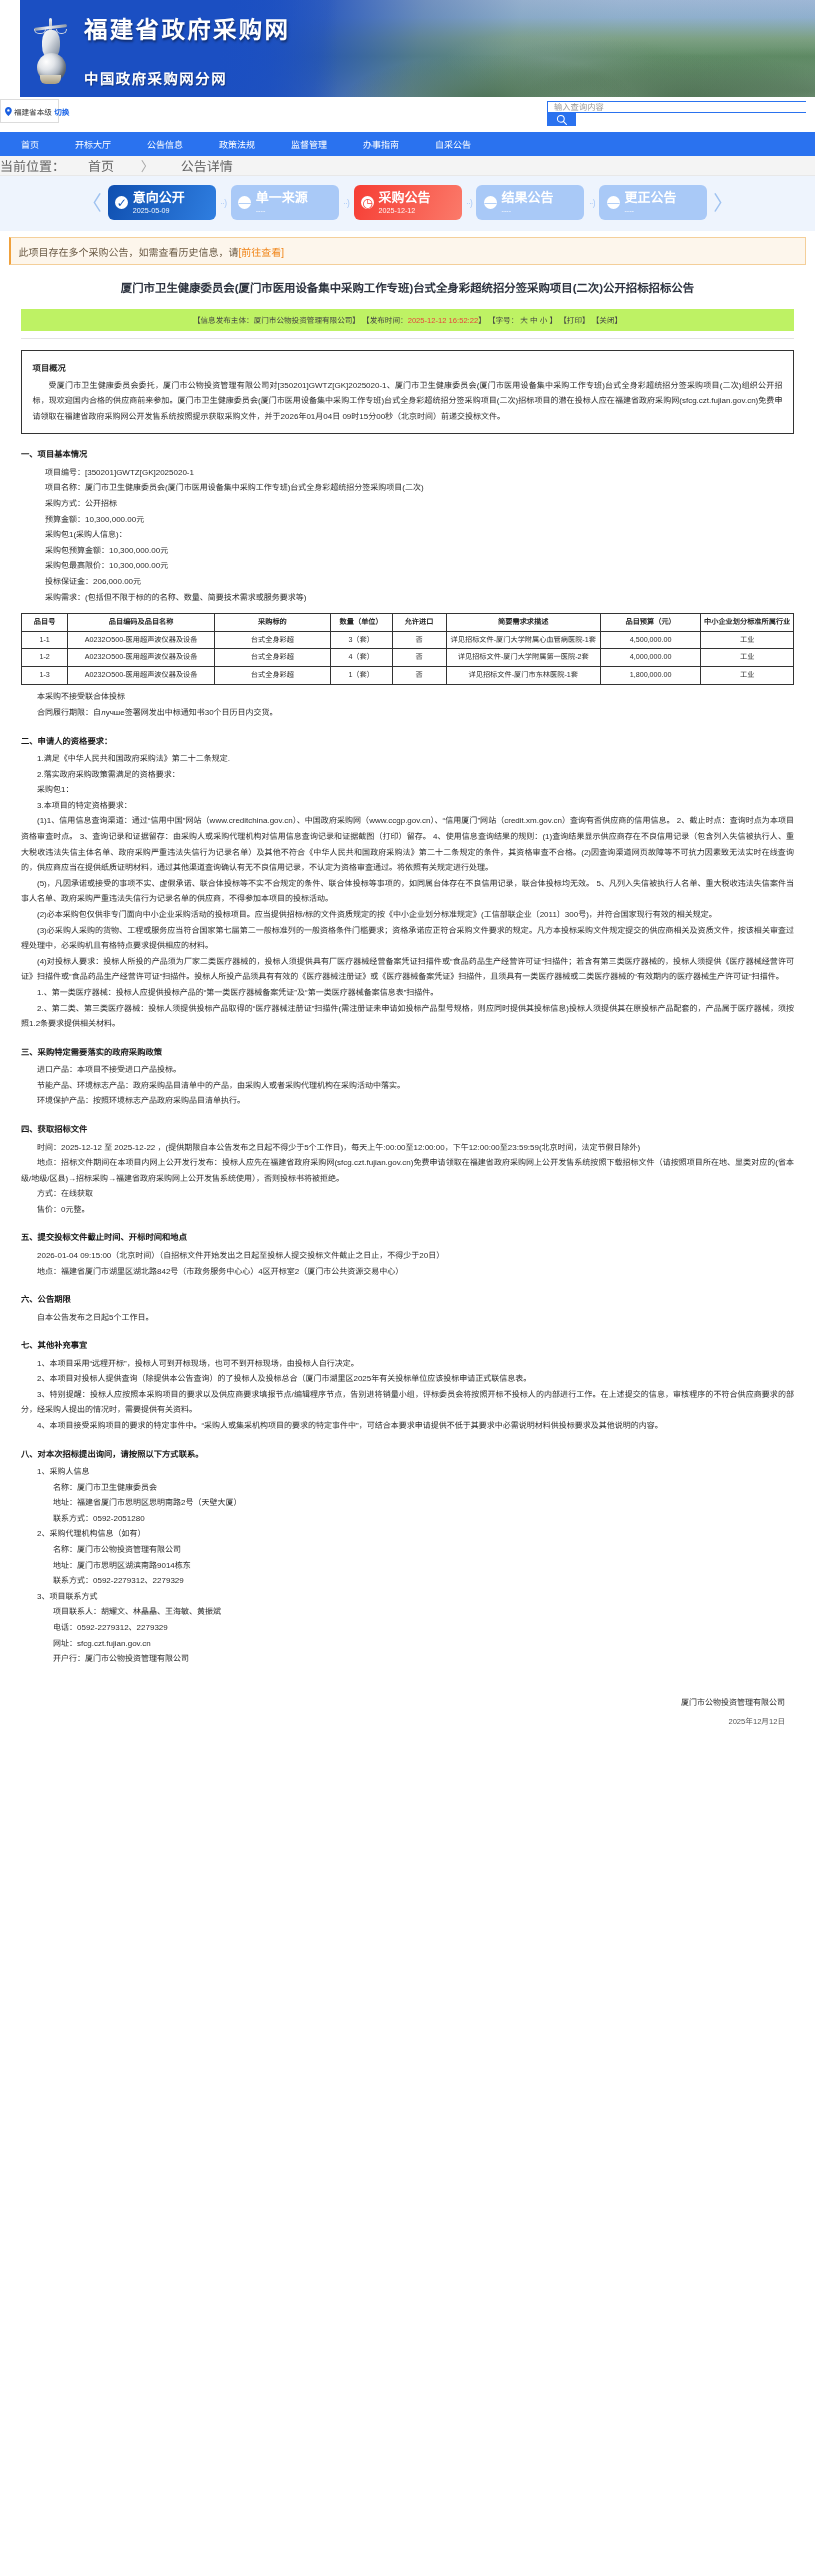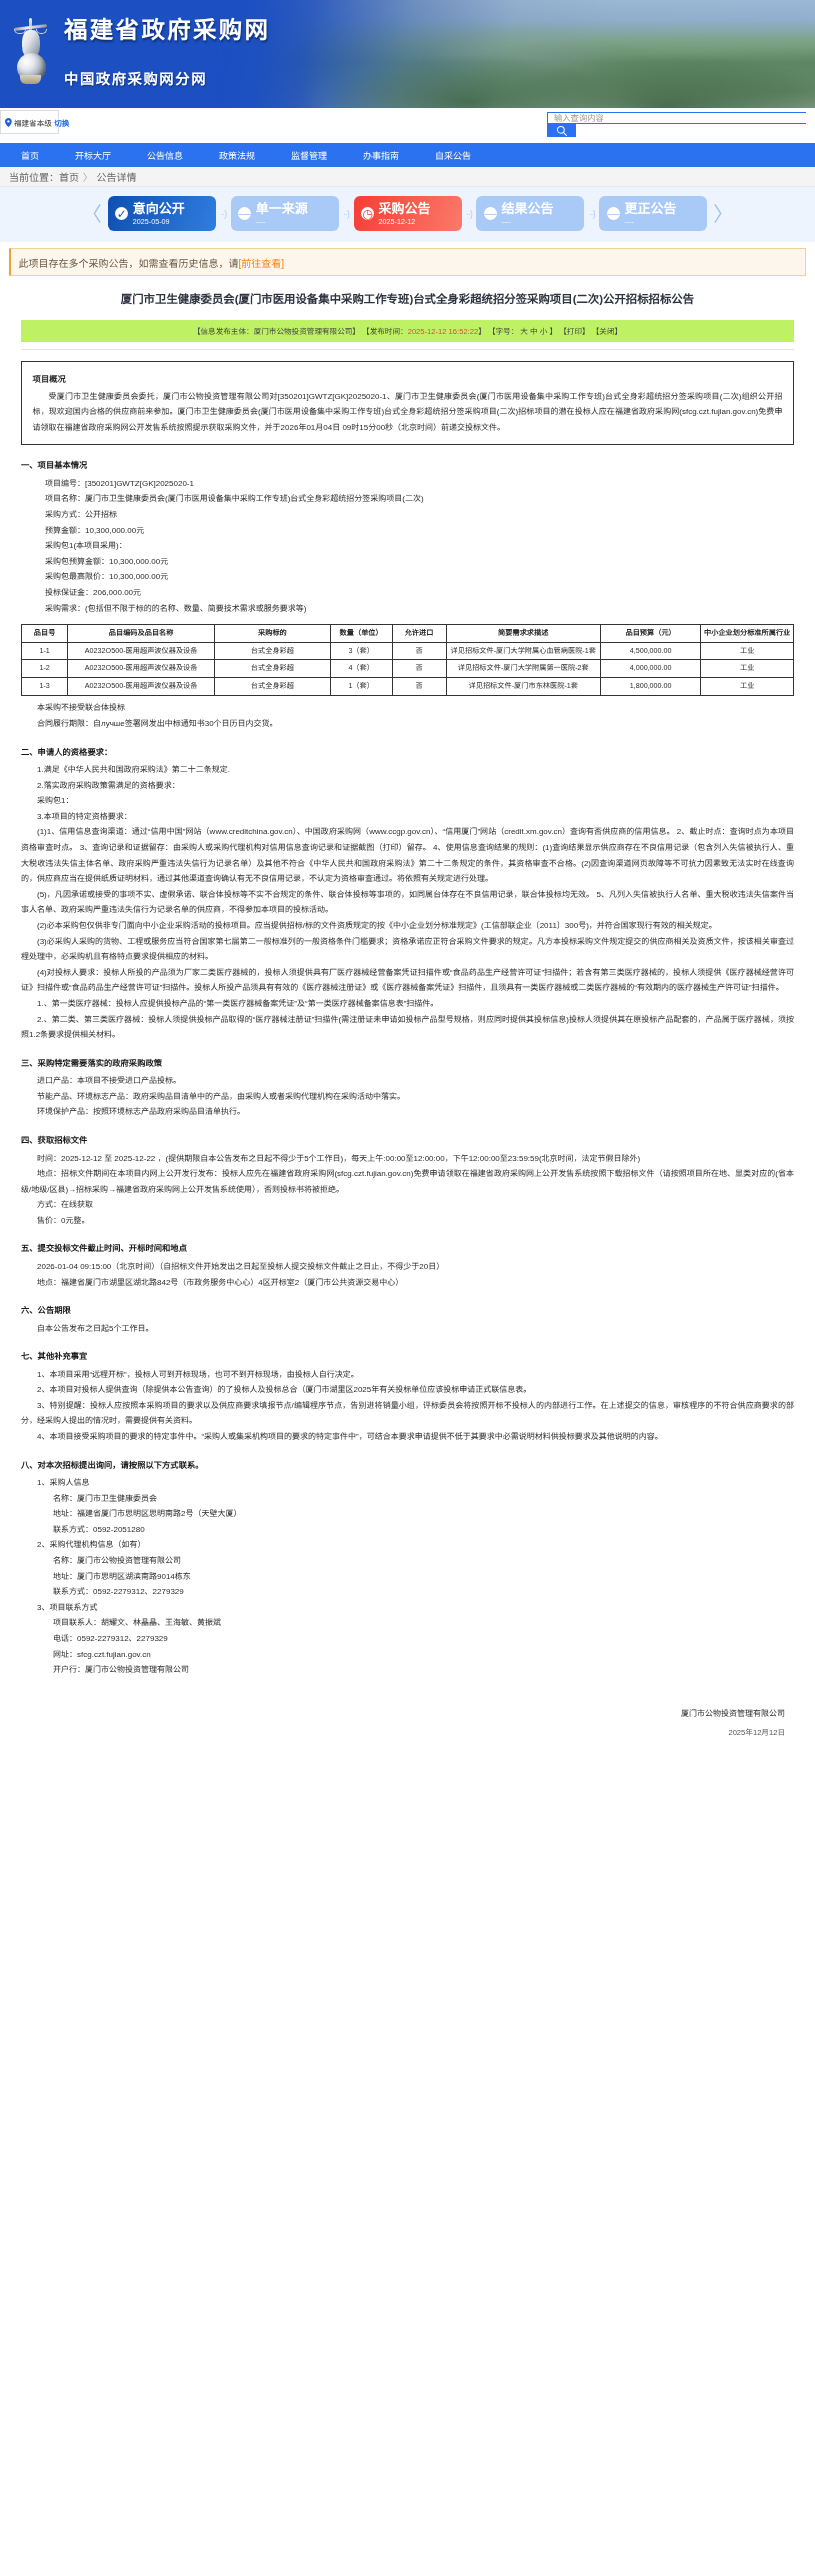--- a/index.html
+++ b/index.html
@@ -7,25 +7,26 @@
     width: 815px;
     font-family: "Liberation Sans", "DejaVu Sans", sans-serif;
     background: #ffffff;
     color: #333;
   }
   body { width: 815px; }
 
   
   .banner {
     position: relative;
-    height: 108px;
+    height: 97px;
     background:
       linear-gradient(100deg, #1b4fc2 0%, #1b4fc2 26%, rgba(34,82,186,0.88) 38%, rgba(72,110,170,0.55) 50%, rgba(120,150,175,0.25) 62%, rgba(140,165,180,0.12) 74%, rgba(150,170,185,0.05) 100%),
       linear-gradient(180deg, #9fb8d8 0%, #8fb0cf 18%, #7ba07f 40%, #5e8c62 58%, #6f9a74 74%, #87a98c 88%, #9ab89d 100%);
     overflow: hidden;
+    margin-left: 20px;
   }
   .banner-hills {
     position: absolute; inset: 0;
     background:
       radial-gradient(ellipse 212px 68px at 470px 102px, rgba(52,92,56,0.75), transparent 70%),
       radial-gradient(ellipse 250px 76px at 667px 106px, rgba(48,86,52,0.70), transparent 70%),
       radial-gradient(ellipse 182px 53px at 576px 76px, rgba(96,130,100,0.55), transparent 70%),
       radial-gradient(ellipse 303px 61px at 789px 91px, rgba(70,104,74,0.55), transparent 72%),
       radial-gradient(ellipse 152px 42px at 531px 59px, rgba(150,170,185,0.35), transparent 70%);
   }
@@ -126,22 +127,23 @@
   }
   .nav-item {
     color: #fff; font-size: 9px; cursor: pointer;
     margin-right: 36px; white-space: nowrap;
   }
 
   
   .breadcrumb {
     height: 20px; background: #f4f4f4;
     display: flex; align-items: center;
-    padding-left: 9px; font-size: 10px; color: #666;
+    font-size: 13px; color: #666;
     border-bottom: 0.8px solid #e8e8e8;
+    gap: 23px;
   }
   .breadcrumb .bc-sep { margin: 0 3.8px; color: #aaa; }
   .breadcrumb .bc-link { color: #666; cursor: pointer; }
 
   
   .steps-wrap {
     background: #eef4fd;
     padding: 9px 0 10.6px 0;
     display: flex; align-items: center; justify-content: center;
     gap: 0px;
@@ -365,21 +367,21 @@
   <div class="overview-box">
     <h3>项目概况</h3>
     <p>受厦门市卫生健康委员会委托，厦门市公物投资管理有限公司对[350201]GWTZ[GK]2025020-1、厦门市卫生健康委员会(厦门市医用设备集中采购工作专班)台式全身彩超统招分签采购项目(二次)组织公开招标，现欢迎国内合格的供应商前来参加。厦门市卫生健康委员会(厦门市医用设备集中采购工作专班)台式全身彩超统招分签采购项目(二次)招标项目的潜在投标人应在福建省政府采购网(sfcg.czt.fujian.gov.cn)免费申请领取在福建省政府采购网公开发售系统按照提示获取采购文件，并于2026年01月04日 09时15分00秒（北京时间）前递交投标文件。</p>
   </div>
 
   <div class="sec-h">一、项目基本情况</div>
   <div class="p-ind3"><span>项目编号：</span><span>[350201]GWTZ[GK]2025020-1</span></div>
   <div class="p-ind3"><span>项目名称：</span><span>厦门市卫生健康委员会(厦门市医用设备集中采购工作专班)台式全身彩超统招分签采购项目(二次)</span></div>
   <div class="p-ind3"><span>采购方式：</span><span>公开招标</span></div>
   <div class="p-ind3"><span>预算金额：</span><span>10,300,000.00元</span></div>
-  <div class="p-ind3"><span>采购包1(本项目采用)：</span><span></span></div>
+  <div class="p-ind3"><span>采购包1(采购人信息)：</span><span></span></div>
   <div class="p-ind3"><span>采购包预算金额：</span><span>10,300,000.00元</span></div>
   <div class="p-ind3"><span>采购包最高限价：</span><span>10,300,000.00元</span></div>
   <div class="p-ind3"><span>投标保证金：</span><span>206,000.00元</span></div>
   <div class="p-ind3">采购需求：(包括但不限于标的的名称、数量、简要技术需求或服务要求等)</div>
 
   <table class="items">
     <thead>
       <tr>
         <th class="col-no">品目号</th>
         <th class="col-name">品目编码及品目名称</th>

